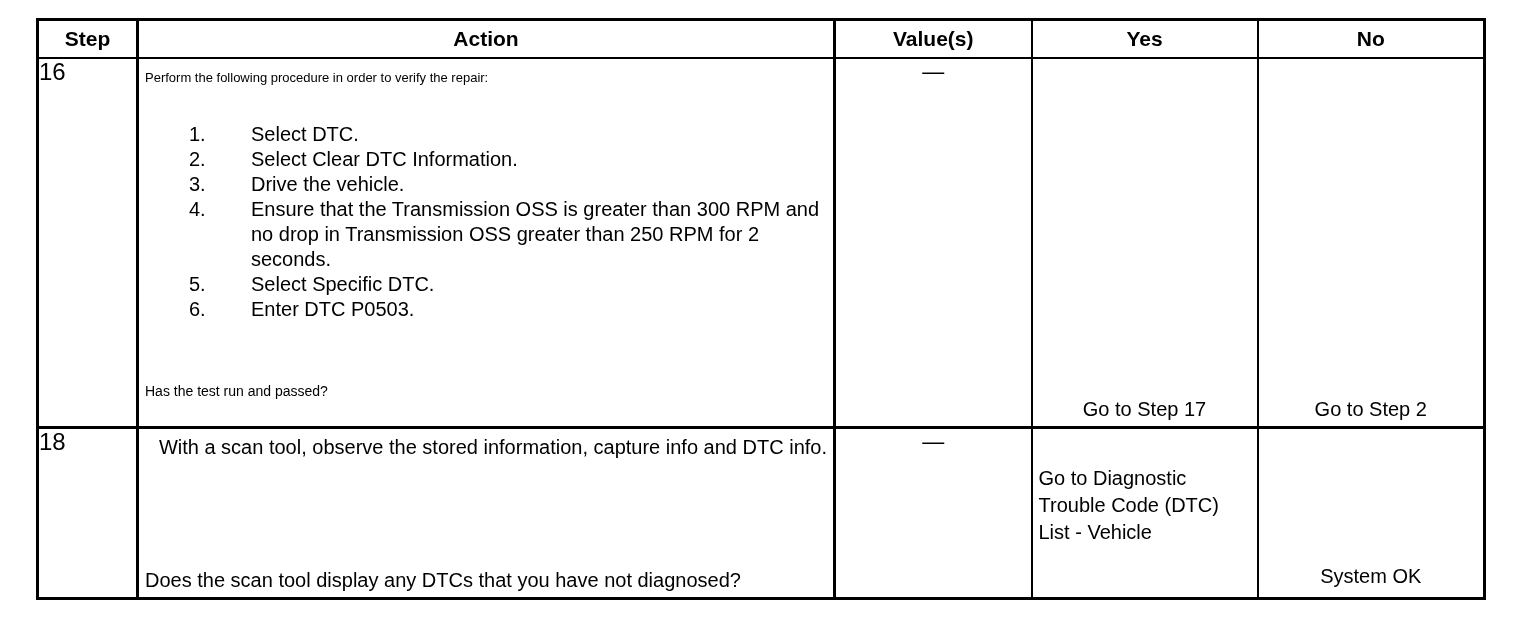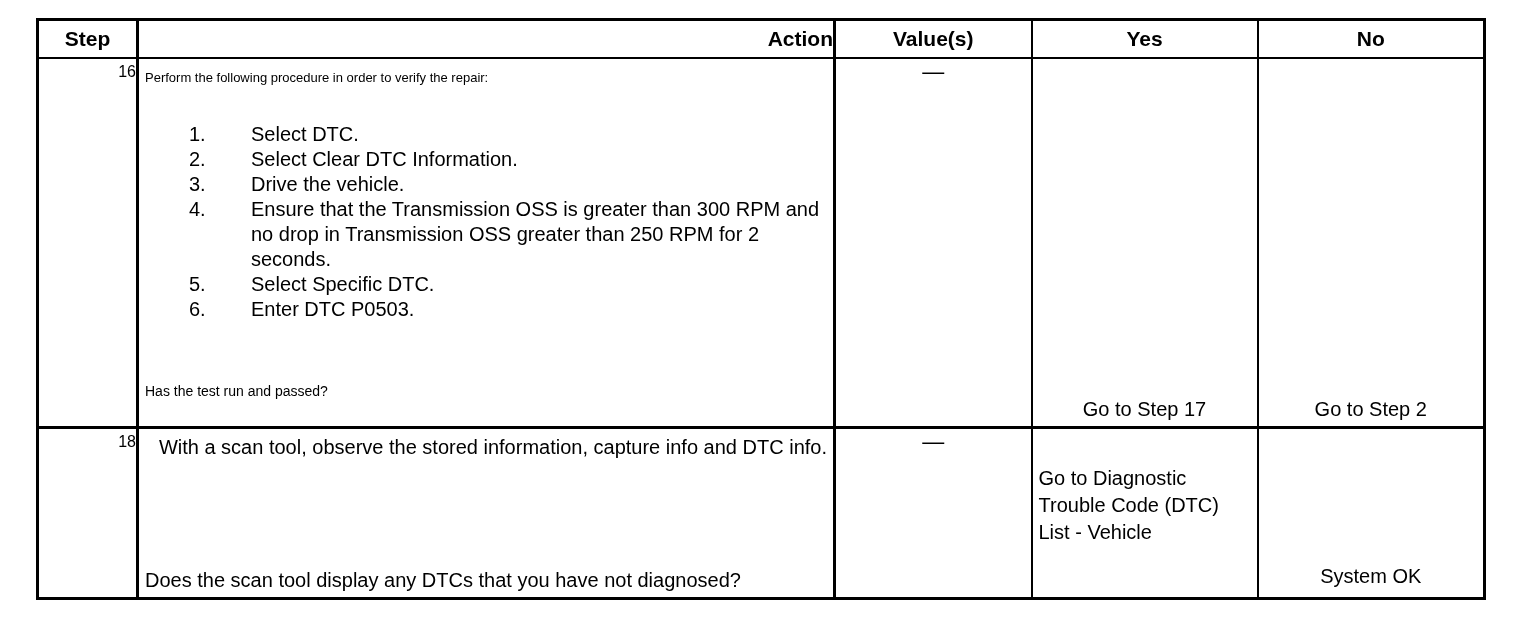--- a/index.html
+++ b/index.html
@@ -56,39 +56,39 @@
   
   thead th {
     height: 36px;
     font-size: 21px;
     font-weight: bold;
     text-align: center;
     vertical-align: middle;
     line-height: 36px;
     border-bottom: 3px solid #000000;
   }
-  thead th.h-action { border-left: 3px solid #000000; text-align: right; }
+  thead th.h-action { border-left: 3px solid #000000; }
   thead th.h-value  { border-left: 3px solid #000000; }
 
   
   tbody td {
     font-size: 20px;
     line-height: 25px;
   }
   tbody td.cell-action { border-left: 3px solid #000000; }
   tbody td.cell-value  { border-left: 3px solid #000000; }
 
   tbody tr.row-16 td { height: 367px; }
   tbody tr.row-17 td { height: 168px; border-top: 3px solid #000000; }
 
   
   .cell-step {
-    text-align: right;
-    vertical-align: middle;
-    font-size: 16px;
+    text-align: left;
+    vertical-align: middle;
+    font-size: 24px;
   }
 
   
   .cell-value {
     text-align: center;
     vertical-align: middle;
     font-size: 22px;
   }
 
   

